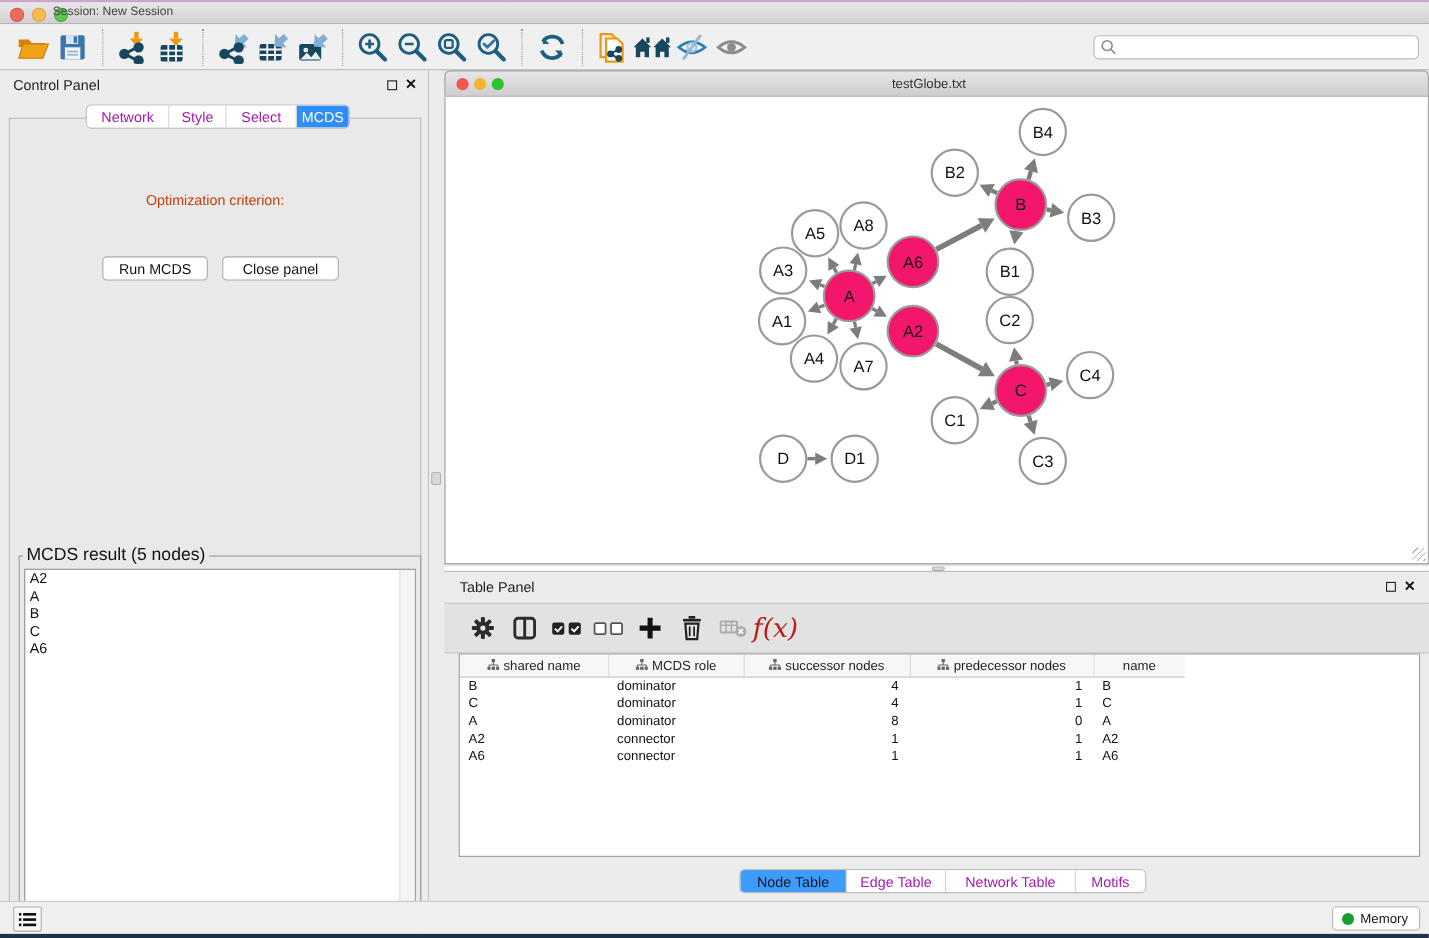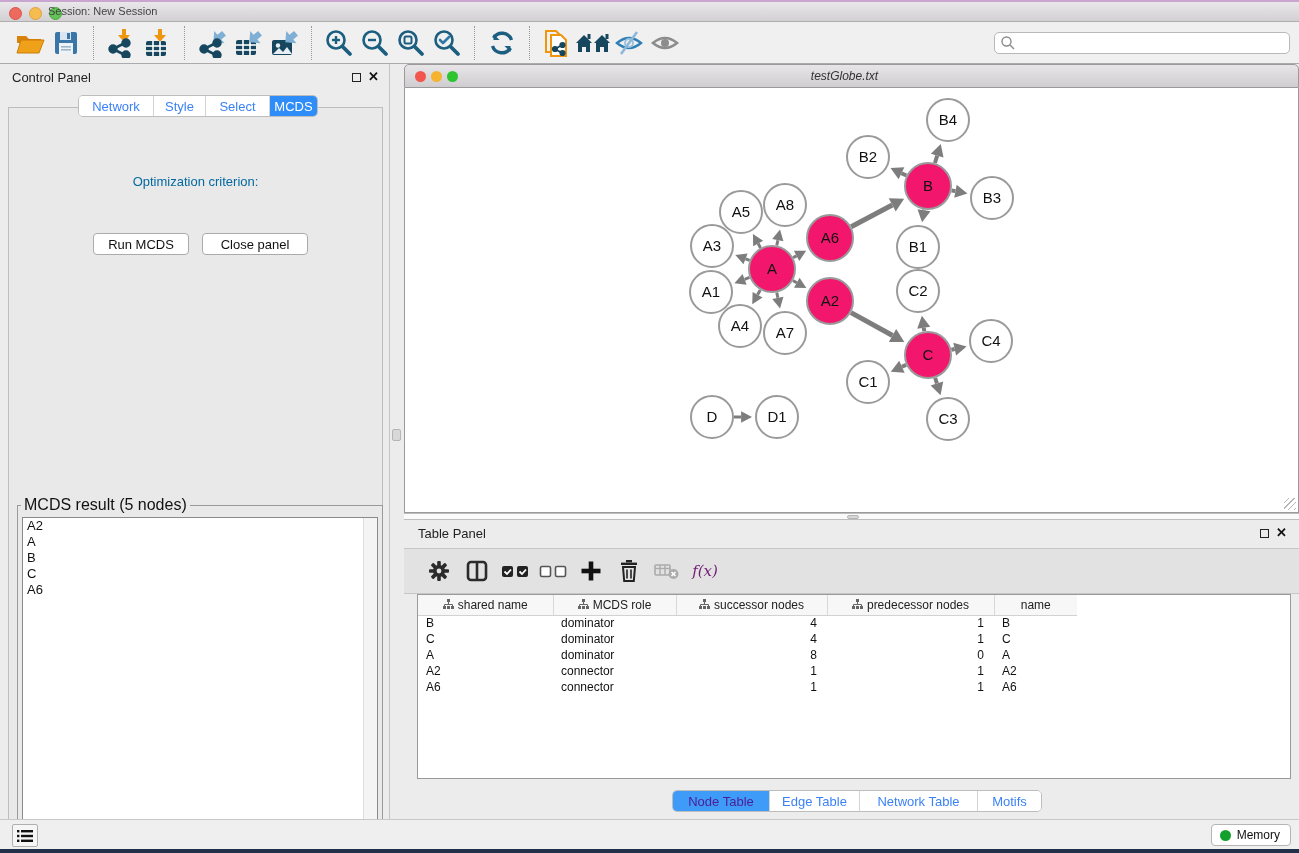--- a/index.html
+++ b/index.html
@@ -29,24 +29,24 @@
   
   .control-panel { position:absolute; left:0; top:64px; width:390px; height:755px; background:#ececec; border-right:1px solid #c3c3c3; }
   .panel-head { position:absolute; left:0; top:0; width:100%; height:26px; }
   .panel-title { position:absolute; left:12px; top:6px; font-size:13px; color:#222; }
   .float-ico { position:absolute; width:9px; height:9px; border:1.5px solid #222; top:9px; }
   .close-ico { position:absolute; top:5px; font-size:13px; font-weight:700; color:#111; }
   .cp-float { right:28px; } .cp-close { right:10px; }
   .cp-content { position:absolute; left:8px; top:43px; width:375px; height:757px; background:#e9e9e9; border:1px solid #bdbdbd; }
   .seg { position:absolute; display:flex; height:22px; border:1px solid #bdbdbd; border-radius:5px; overflow:hidden; background:#fff; }
   .cp-tabs { left:78px; top:31px; z-index:3; }
-  .seg button { height:100%; border:none; background:#fff; font-size:13px; color:#3b82f6; font-family:"Liberation Sans",sans-serif; border-left:1px solid #d4d4d4; }
+  .seg button { height:100%; border:none; background:#fff; font-size:13px; color:#a21caf; font-family:"Liberation Sans",sans-serif; border-left:1px solid #d4d4d4; }
   .seg button:first-child { border-left:none; }
   .seg button.active { background:#2f8df9; color:#fff; }
-  .opt-label { position:absolute; left:0; width:100%; top:66px; text-align:center; font-size:13px; color:#0369a1; }
+  .opt-label { position:absolute; left:0; width:100%; top:66px; text-align:center; font-size:13px; color:#c2410c; }
   .criterion { position:absolute; left:35px; top:92px; width:313px; height:23px; background:#fff; border:1px solid #ababab; border-radius:4px; display:flex; align-items:center; }
   .criterion .val { flex:1; font-size:13px; color:#111; padding-left:8px; white-space:nowrap; }
   .stepper { width:18px; height:23px; margin-right:-1px; border-radius:0 4px 4px 0; background:linear-gradient(#6cb0f9,#2e7fe8);
     display:flex; flex-direction:column; align-items:center; justify-content:center; gap:2px; }
   .stepper i { width:0; height:0; border-left:4px solid transparent; border-right:4px solid transparent; display:block; }
   .stepper .up { border-bottom:4px solid #fff; } .stepper .dn { border-top:4px solid #fff; }
   .btn { position:absolute; height:22px; background:#fff; border:1px solid #ababab; border-radius:4px; font-size:13px; color:#111; font-family:Liberation Sans, sans-serif; }
   .run-btn { left:84px; top:125px; width:96px; } .closep-btn { left:193px; top:125px; width:106px; }
   .result-box { position:absolute; left:8px; top:388px; width:366px; height:344px; border:1px solid #9a9a9a; }
   .result-box legend { font-size:16px; color:#111; margin-left:3px; padding:0 3px; }
@@ -57,52 +57,52 @@
   
   .v-divider { position:absolute; left:390px; top:64px; width:14px; height:755px; background:#ececec; }
   .v-handle { position:absolute; left:2px; top:365px; width:9px; height:12px; background:#d8d8d8; border:1px solid #b5b5b5; border-radius:2px; }
 
   
   .net-window { position:absolute; left:404px; top:64px; width:895px; height:449px; }
   .net-titlebar { position:absolute; left:0; top:0; width:100%; height:24px; background:linear-gradient(#e7e5e7,#cfcdcf);
     border:1px solid #9a9a9a; border-radius:5px 5px 0 0; }
   .ntl { position:absolute; top:6px; width:11px; height:11px; border-radius:50%; }
   .ntl.red { left:10px; background:#f2564d; } .ntl.yel { left:26px; background:#f5b32f; } .ntl.grn { left:42px; background:#2ec430; }
-  .net-titlebar .title { position:absolute; left:0; right:14px; top:4px; text-align:center; font-size:12px; color:#333;font-style:italic; }
+  .net-titlebar .title { position:absolute; left:0; right:14px; top:4px; text-align:center; font-size:12px; color:#333; }
   .net-canvas { position:absolute; left:0; top:24px; width:895px; height:425px; background:#fff;
     border:1px solid #9a9a9a; border-top:none; }
   .net-canvas svg { position:absolute; left:0; top:0; }
   .resize-grip { position:absolute; right:2px; bottom:2px; width:12px; height:12px;
     background:repeating-linear-gradient(135deg,transparent 0 3px,#b5b5b5 3px 4px); }
 
   
   .h-divider { position:absolute; left:404px; top:513px; width:895px; height:7px; background:#fafafa; border-top:1px solid #bdbdbd; border-bottom:1px solid #bdbdbd; }
   .h-handle { position:absolute; left:443px; top:1px; width:12px; height:4px; background:#d8d8d8; border:1px solid #b5b5b5; border-radius:2px; }
 
   
   .table-panel { position:absolute; left:404px; top:520px; width:895px; height:299px; background:#ececec; }
   .tp-title { position:absolute; left:14px; top:6px; font-size:13px; color:#222; }
   .tp-float { right:30px; } .tp-close { right:12px; }
   .tp-toolbar { position:absolute; left:0; top:28px; width:100%; height:46px; background:#e2e2e2;
     border-top:1px solid #c6c6c6; border-bottom:1px solid #c6c6c6; display:flex; align-items:center; padding-left:18px; }
   .tp-btn { width:34px; height:34px; border:none; background:transparent; display:flex; align-items:center; justify-content:center; margin-right:4px; flex:0 0 auto; }
-  .fx { font-family:"DejaVu Serif", serif; font-style:italic; font-size:15px; color:#701a75; }
+  .fx { font-family:"DejaVu Serif", serif; font-style:italic; font-size:24px; color:#b91c1c; }
   .node-table-wrap { position:absolute; left:13px; top:74px; width:874px; height:185px; background:#fff; border:1px solid #9a9a9a; overflow:hidden; }
   table.node-table { border-collapse:collapse; table-layout:fixed; width:100%; }
   table.node-table th { height:20px; background:#f7f7f7; border-bottom:1px solid #d2d2d2; border-left:1px solid #d8d8d8;
     font-weight:400; font-size:12px; color:#222; text-align:center; white-space:nowrap; overflow:hidden; }
   table.node-table th:first-child { border-left:none; }
   table.node-table th.filler { background:#fff; border:none; }
   table.node-table td { height:16px; font-size:12px; color:#111; white-space:nowrap; overflow:hidden; }
   td.c0 { padding-left:8px; } td.c1 { padding-left:8px; }
   td.c2 { text-align:right; padding-right:10px; } td.c3 { text-align:right; padding-right:10px; }
   td.c4 { padding-left:8px; }
   .th-ico { display:inline-block; vertical-align:-1px; margin-right:4px; }
   .tp-tabs { left:268px; top:270px; }
-  .tp-tabs button.active { background:#3f9bf8; color:#4c1d95; }
+  .tp-tabs button.active { background:#3f9bf8; color:#0f172a; }
 
   
   .statusbar { position:absolute; left:0; top:819px; width:1299px; height:30px; background:#efefef; border-top:1px solid #c8c8c8; }
   .list-btn { position:absolute; left:12px; top:4px; width:26px; height:23px; background:#f6f6f6; border:1px solid #b0b0b0; border-radius:2px;
     display:flex; align-items:center; justify-content:center; }
   .memory-btn { position:absolute; right:8px; top:4px; height:22px; padding:0 10px 0 8px; background:#fff; border:1px solid #b5b5b5; border-radius:4px;
     display:flex; align-items:center; gap:6px; font-size:12px; color:#111; font-family:"Liberation Sans",sans-serif;margin-left:15px; }
   .mem-dot { width:11px; height:11px; border-radius:50%; background:#14a02c; }
   .bottom-strip { position:absolute; left:0; top:849px; width:1299px; height:4px; background:#22304a; }
 </style>

